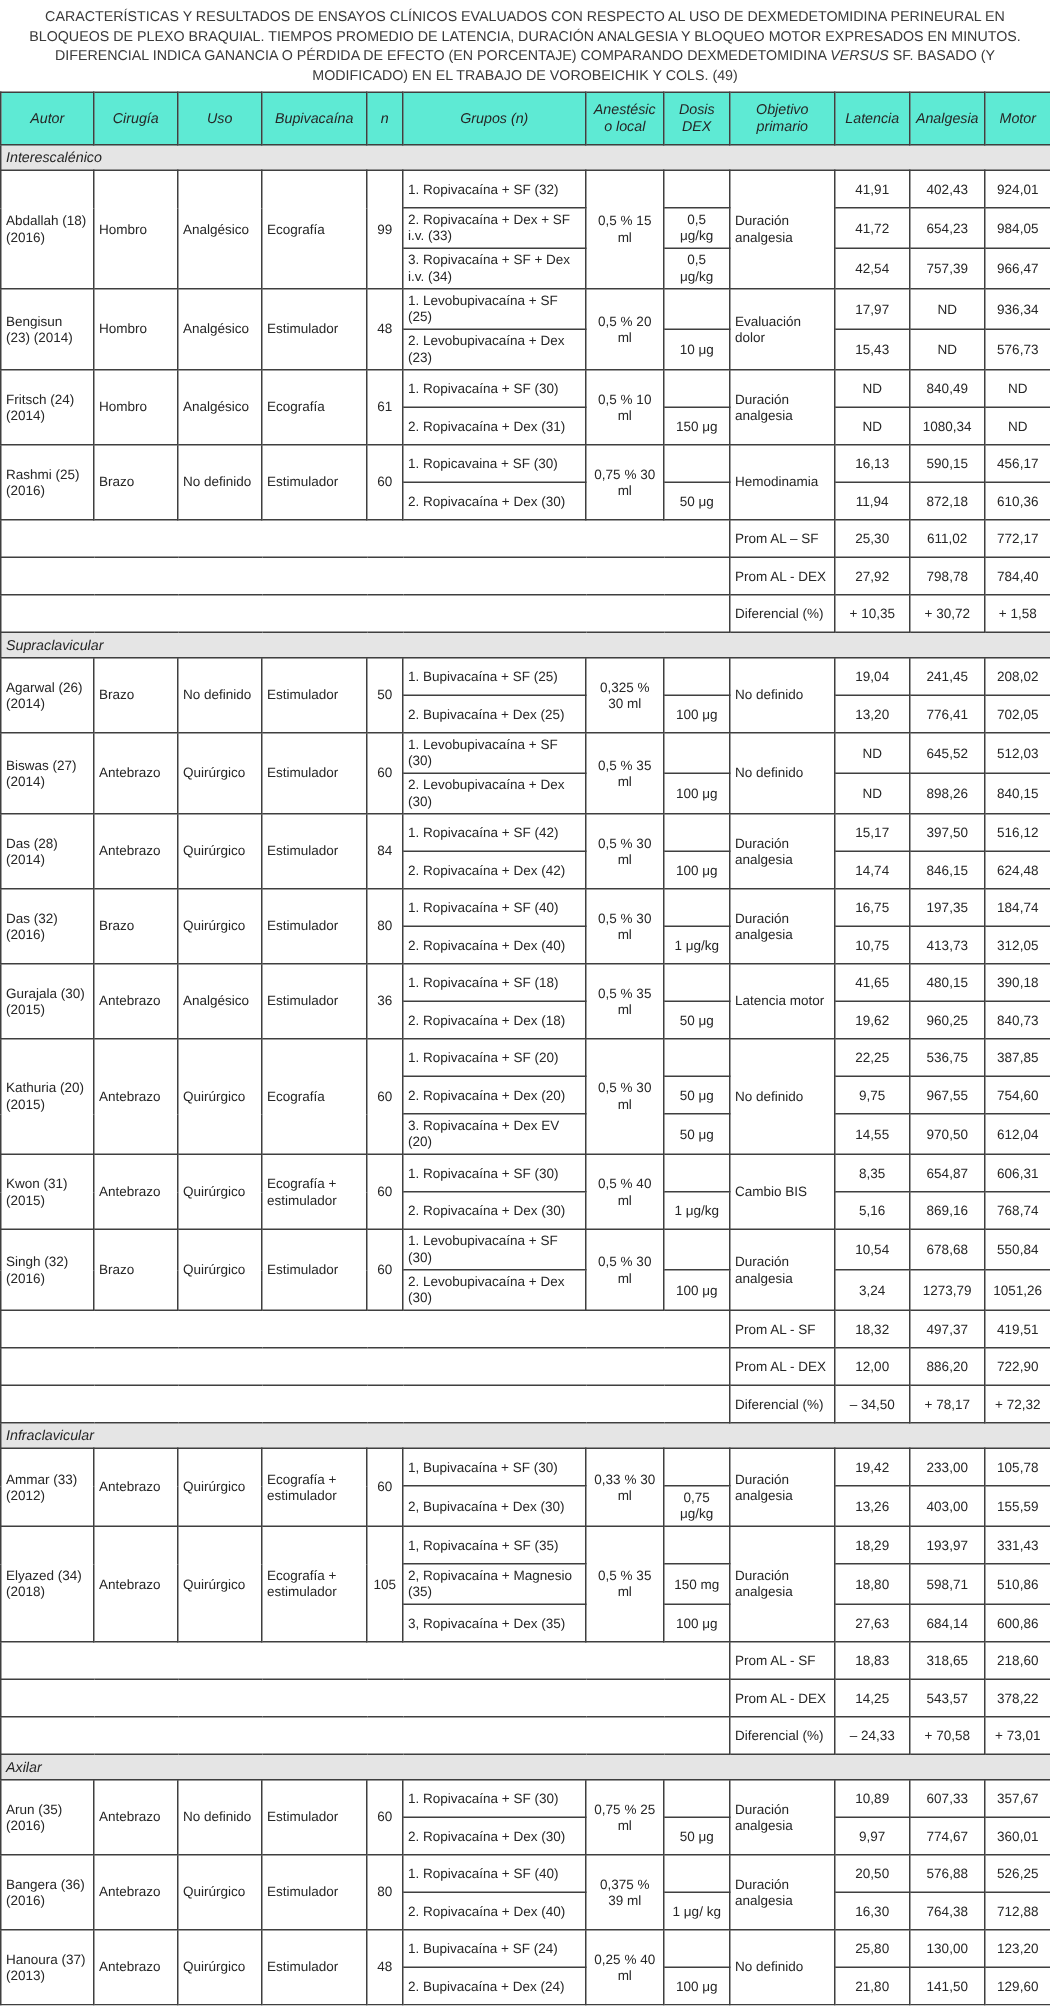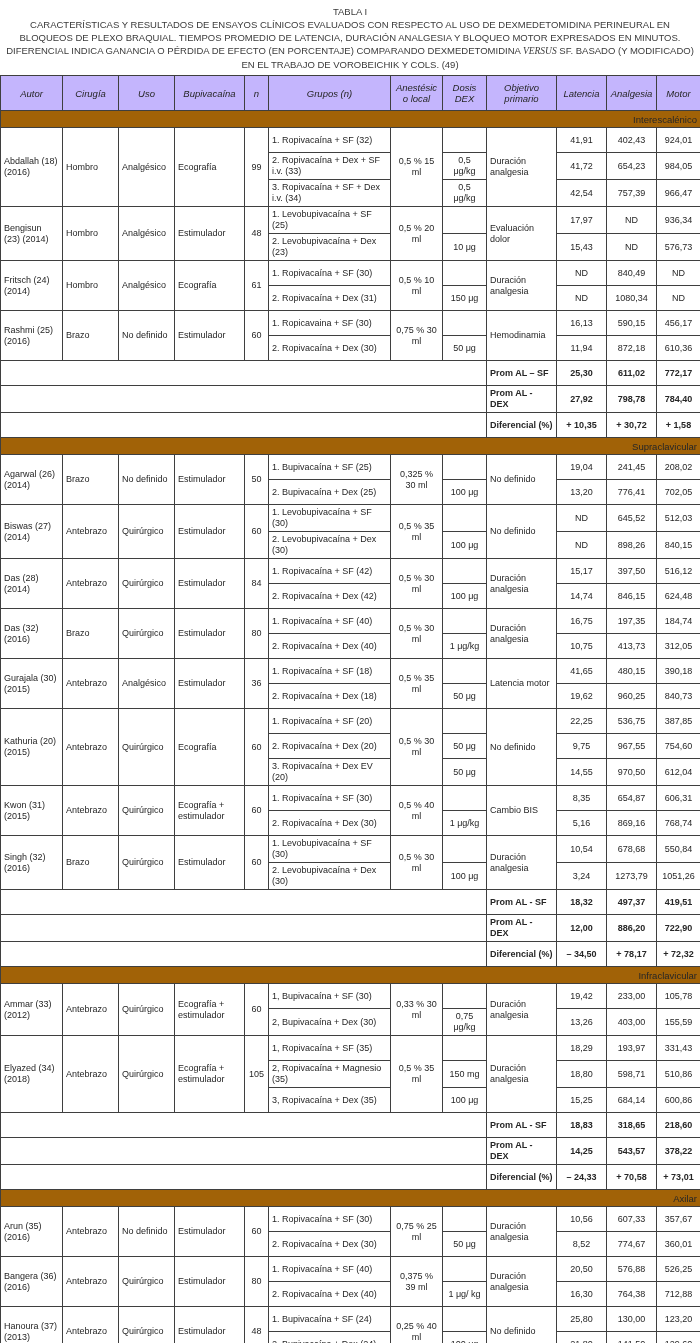--- a/index.html
+++ b/index.html
@@ -1,33 +1,32 @@
 <!DOCTYPE html>
 <html><head>
 <meta charset="utf-8">
 <style>
   html,body{margin:0;padding:0;background:#fff;}
   body{width:700px;font-family:"Liberation Sans",sans-serif;color:#222;}
   .titleblock{text-align:center;font-size:9.5px;line-height:13px;padding:5px 6px 4px;color:#3a3a3a;}
-  .titleblock .ital{font-style:italic;font-family:Liberation Serif, serif;}
+  .titleblock .ital{font-style:italic;}
   table.tbl{border-collapse:collapse;table-layout:fixed;width:700px;}
   table.tbl td{border:1px solid #3f3f3f;font-size:9px;line-height:11px;padding:2px 3px;vertical-align:middle;color:#262626;word-wrap:break-word;}
-  tr.hdr td{background:#c4b5fd;font-style:italic;text-align:center;font-size:9.5px;height:30px;}
-  tr.sec td{background:#a16207;text-align:right;height:12px;font-size:9.5px;}
+  tr.hdr td{background:#5eead4;font-style:italic;text-align:center;font-size:9.5px;height:30px;}
+  tr.sec td{background:#e5e5e5;font-style:italic;text-align:left;height:12px;font-size:9.5px;}
   td.cL{text-align:left;}
   td.cC{text-align:center;}
-  td.b{font-weight:bold;}
+  td.b{font-weight:normal;}
   td.nob{border:none;background:#fff;}
   tr.grp td{height:20px;}
 </style>
 </head>
 <body>
 
 <div class="titleblock">
-  <div>TABLA I</div>
   <div><span>CARACTERÍSTICAS Y RESULTADOS DE ENSAYOS CLÍNICOS EVALUADOS CON RESPECTO AL USO DE DEXMEDETOMIDINA PERINEURAL EN BLOQUEOS DE PLEXO BRAQUIAL. TIEMPOS PROMEDIO DE LATENCIA, DURACIÓN ANALGESIA Y BLOQUEO MOTOR EXPRESADOS EN MINUTOS. DIFERENCIAL INDICA GANANCIA O PÉRDIDA DE EFECTO (EN PORCENTAJE) COMPARANDO DEXMEDETOMIDINA </span><span class="ital">VERSUS</span><span> SF. BASADO (Y MODIFICADO) EN EL TRABAJO DE VOROBEICHIK Y COLS. (49)</span></div>
 </div>
 
 <table class="tbl">
   <colgroup>
     <col style="width:62px">
       <col style="width:56px">
       <col style="width:56px">
       <col style="width:70px">
     <col style="width:24px">
@@ -409,21 +408,21 @@
       <tr class="grp">
         <td class="cL">2, Ropivacaína + Magnesio (35)</td>
         <td class="cC">150 mg</td>
         <td class="cC">18,80</td>
         <td class="cC">598,71</td>
         <td class="cC">510,86</td>
       </tr>
       <tr class="grp">
         <td class="cL">3, Ropivacaína + Dex (35)</td>
         <td class="cC">100 μg</td>
-        <td class="cC">15,25</td>
+        <td class="cC">27,63</td>
         <td class="cC">684,14</td>
         <td class="cC">600,86</td>
       </tr>
       <tr class="grp">
         <td class="nob" colspan="8"></td>
         <td class="cL b">Prom AL - SF</td>
         <td class="cC b">18,83</td>
         <td class="cC b">318,65</td>
         <td class="cC b">218,60</td>
       </tr>
@@ -447,28 +446,28 @@
       <tr class="grp">
         <td class="cL" rowspan="2">Arun (35) (2016)</td>
         <td class="cL" rowspan="2">Antebrazo</td>
         <td class="cL" rowspan="2">No definido</td>
         <td class="cL" rowspan="2">Estimulador</td>
         <td class="cC" rowspan="2">60</td>
         <td class="cL">1. Ropivacaína + SF (30)</td>
         <td class="cC" rowspan="2">0,75 % 25 ml</td>
         <td class="cC"></td>
         <td class="cL" rowspan="2">Duración analgesia</td>
-        <td class="cC">10,56</td>
+        <td class="cC">10,89</td>
         <td class="cC">607,33</td>
         <td class="cC">357,67</td>
       </tr>
       <tr class="grp">
         <td class="cL">2. Ropivacaína + Dex (30)</td>
         <td class="cC">50 μg</td>
-        <td class="cC">8,52</td>
+        <td class="cC">9,97</td>
         <td class="cC">774,67</td>
         <td class="cC">360,01</td>
       </tr>
       <tr class="grp">
         <td class="cL" rowspan="2">Bangera (36) (2016)</td>
         <td class="cL" rowspan="2">Antebrazo</td>
         <td class="cL" rowspan="2">Quirúrgico</td>
         <td class="cL" rowspan="2">Estimulador</td>
         <td class="cC" rowspan="2">80</td>
         <td class="cL">1. Ropivacaína + SF (40)</td>

